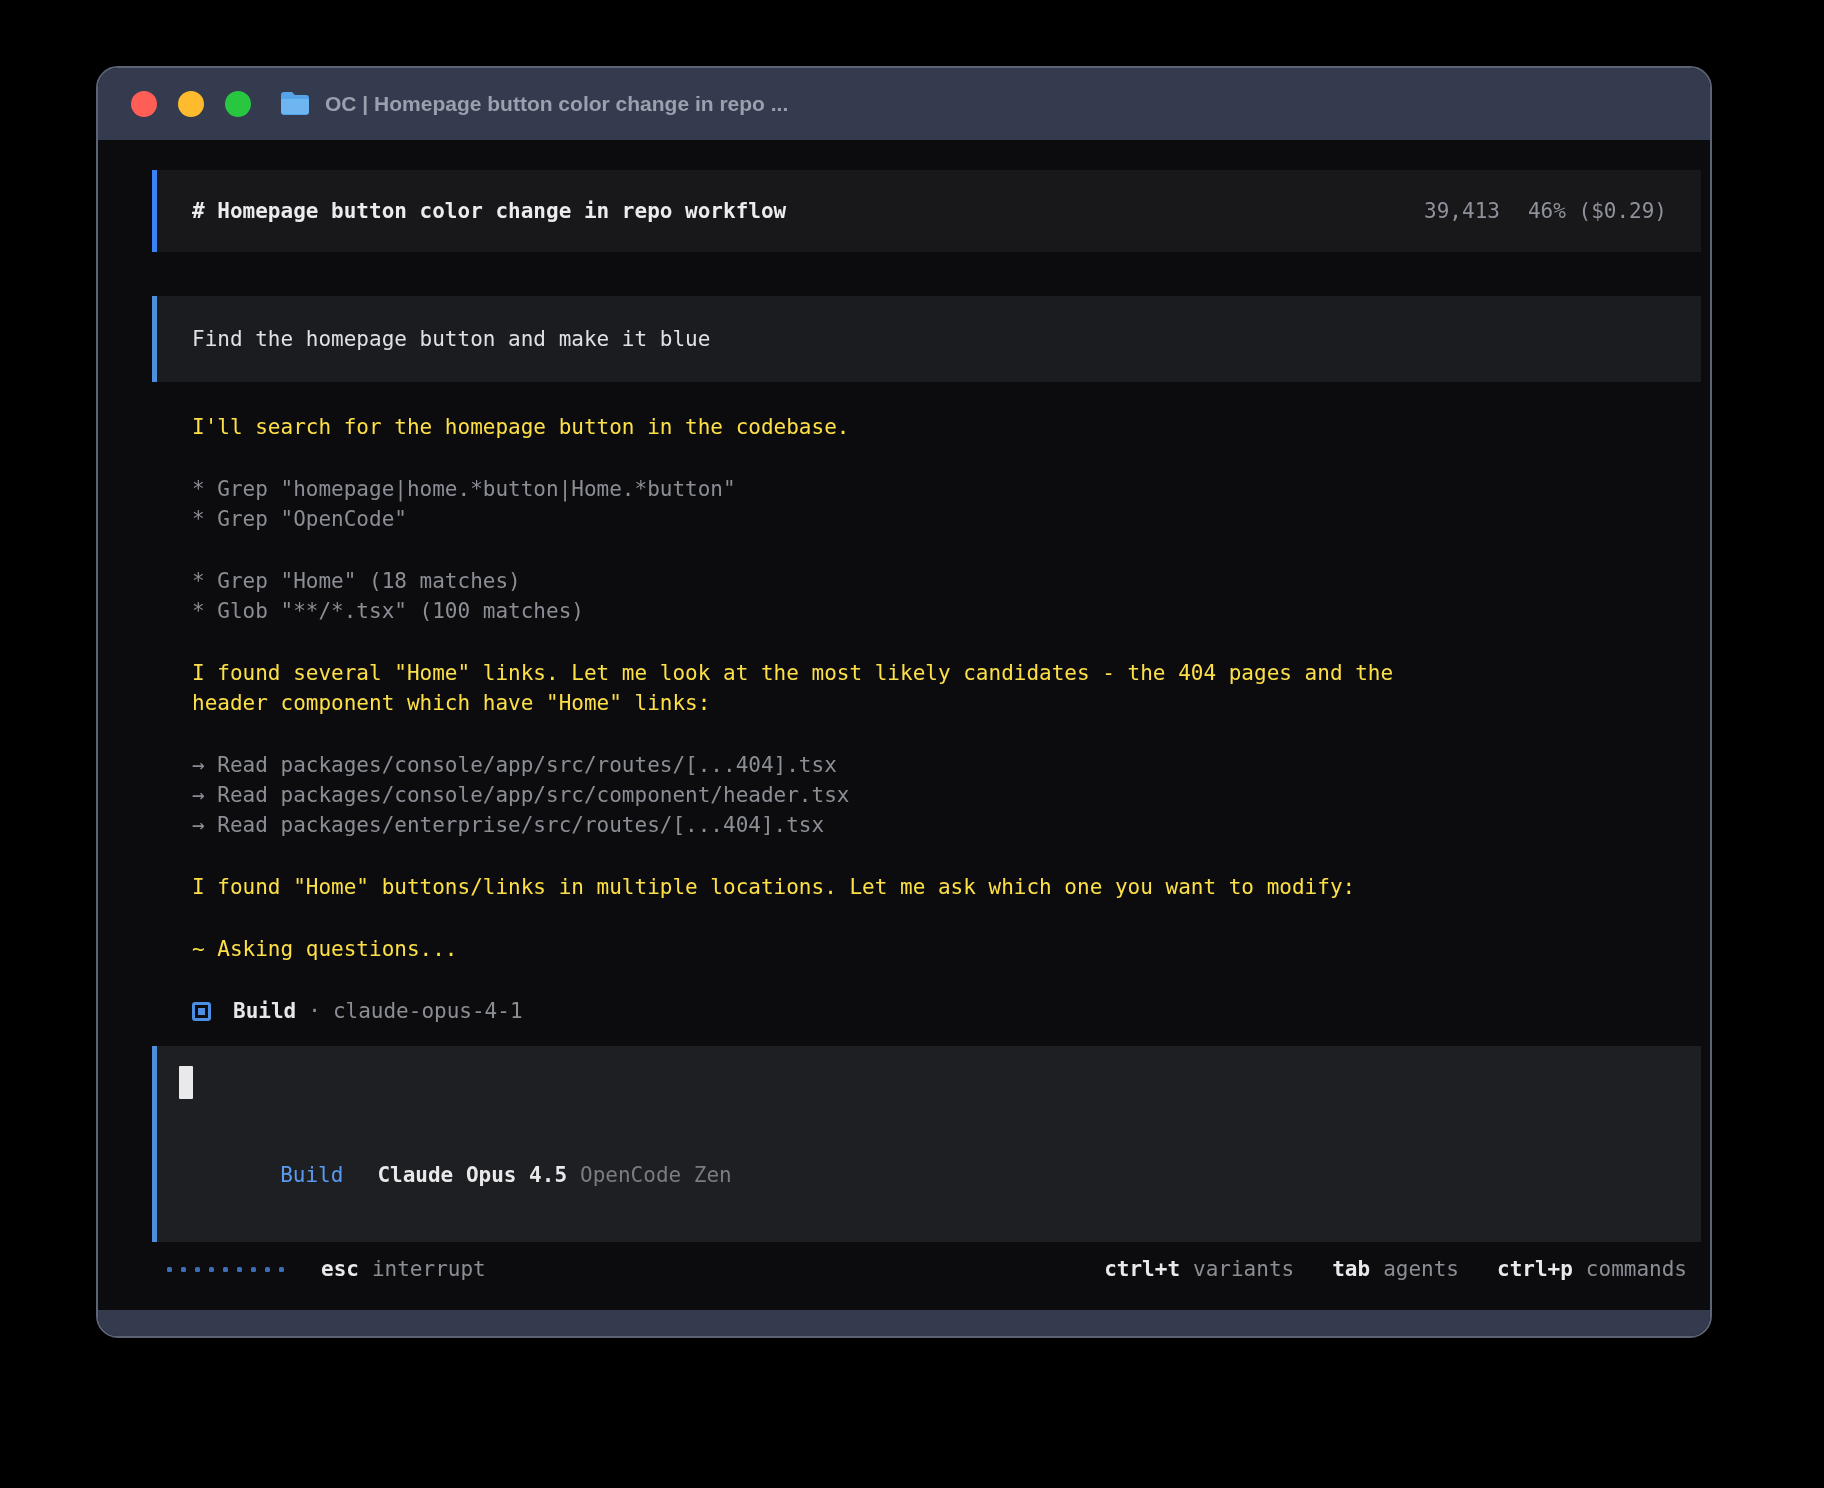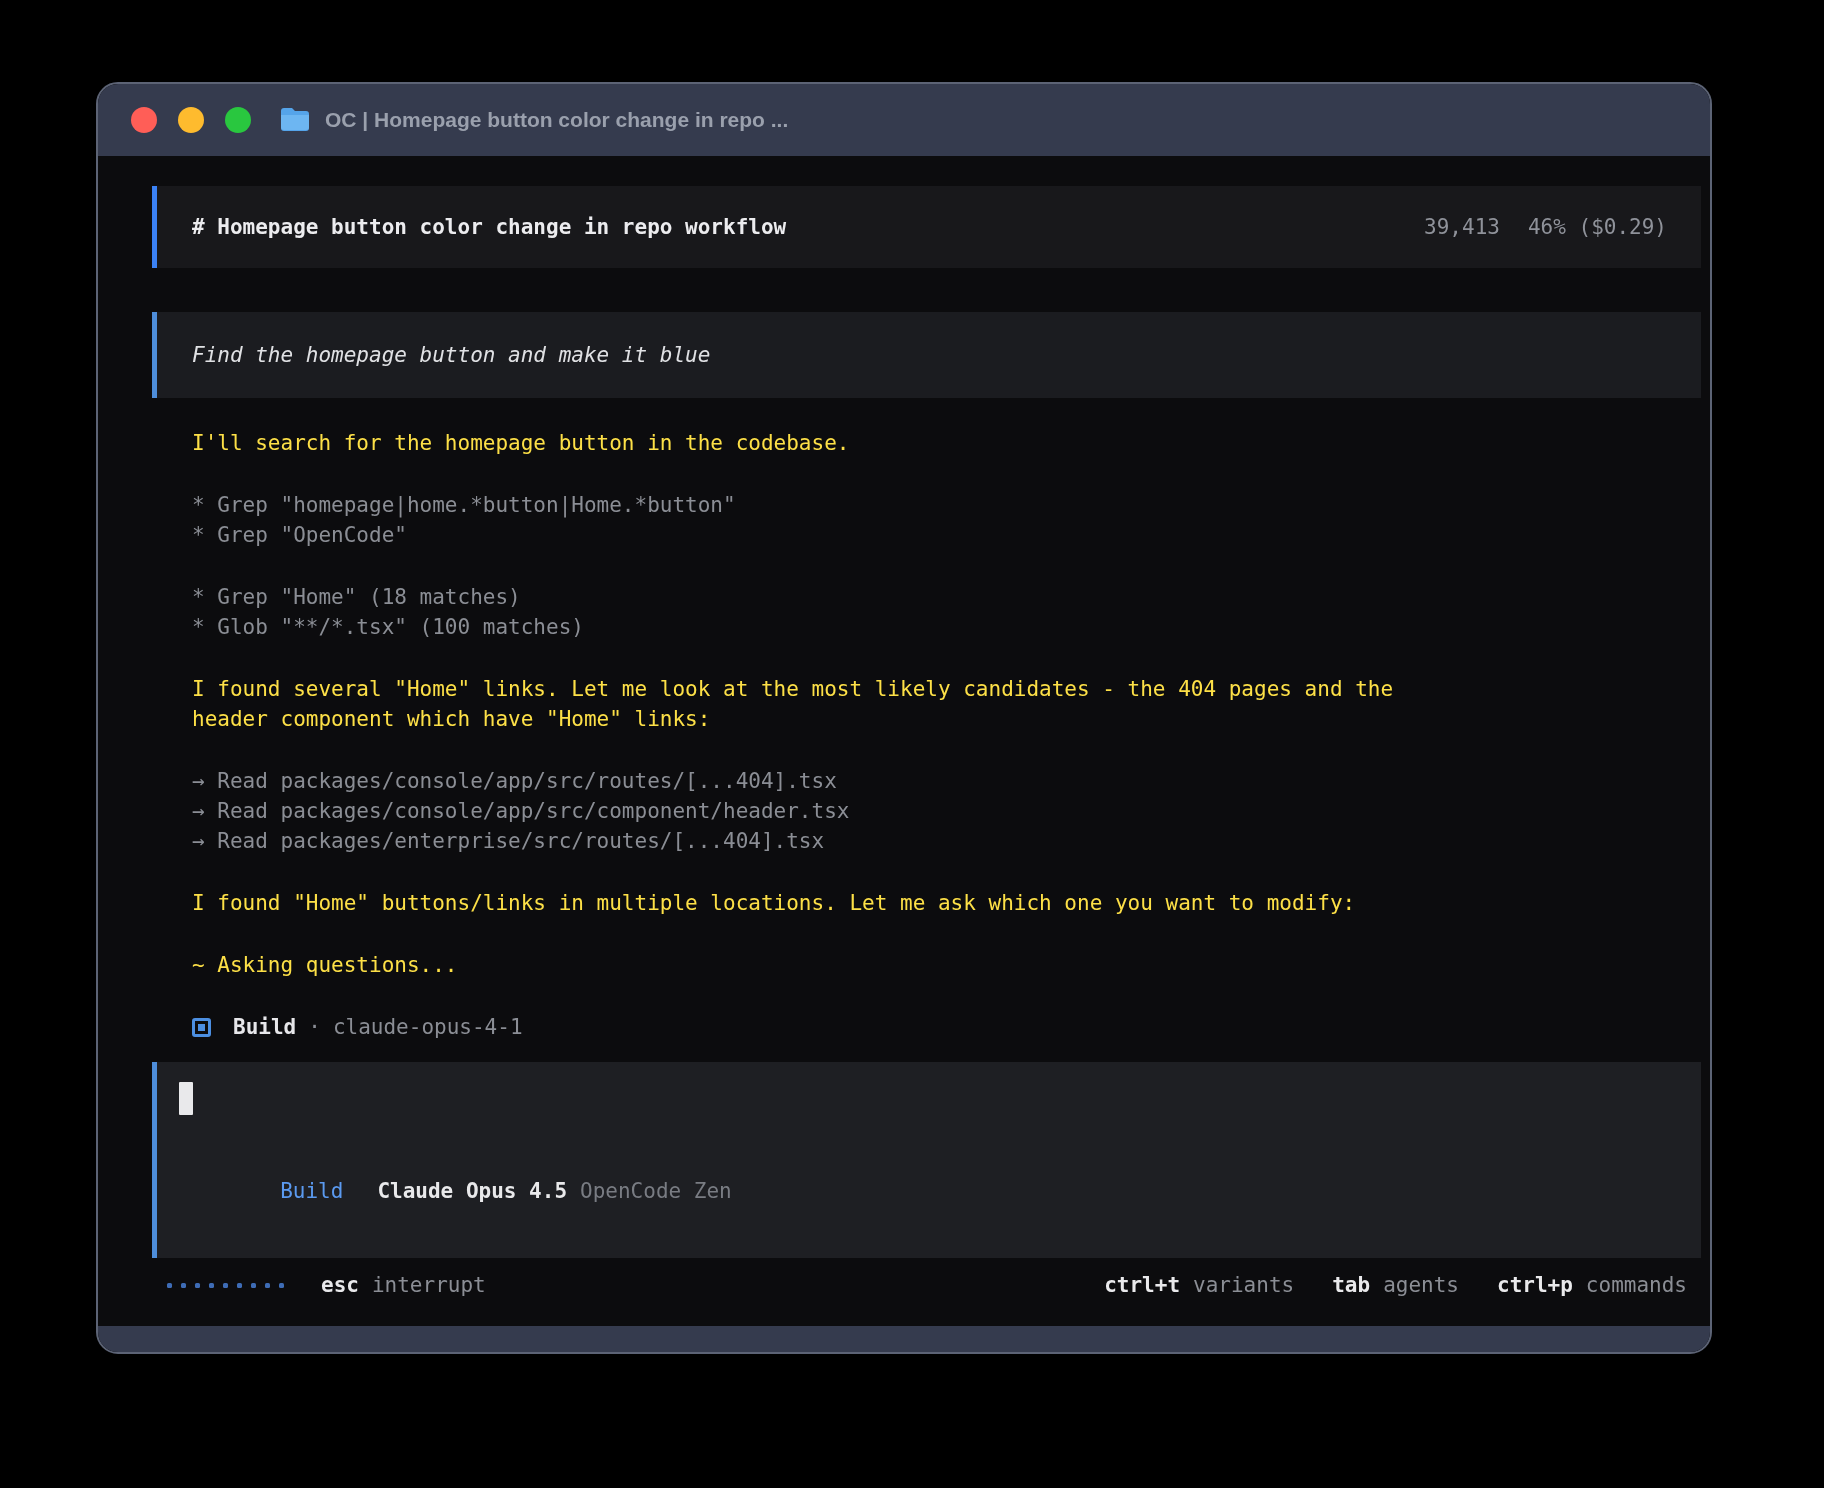--- a/index.html
+++ b/index.html
@@ -1,19 +1,19 @@
 <!DOCTYPE html>
 <html><head>
 <meta charset="utf-8">
 <style>
   * { margin:0; padding:0; box-sizing:border-box; }
   html,body { width:1824px; height:1488px; background:#000000; overflow:hidden;
               font-family:"DejaVu Sans Mono", monospace; }
 
-  .window { position:absolute; left:96px; top:82px; width:1616px; height:1272px;
+  .window { position:absolute; left:96px; top:66px; width:1616px; height:1272px;
             background:#0c0c0e; border:2px solid #5c6375; border-radius:22px;
             overflow:hidden; }
 
   
   .titlebar { height:72px; background:#353b4e; display:flex; align-items:center;
               padding:0 33px; }
   .lights { display:flex; gap:21px; }
   .light { width:26px; height:26px; border-radius:50%; }
   .light.red    { background:#ff5e57; }
   .light.yellow { background:#febb2e; }
@@ -27,21 +27,21 @@
              background:#0c0c0e; padding:30px 9px 0 54px; font-size:21px; }
 
   .hbox { background:#18181b; border-left:5px solid #3b82f6;
           padding:28px 34px 28px 35px; display:flex; justify-content:space-between;
           align-items:center; line-height:26px; }
   .h-title { color:#ececef; font-weight:bold; white-space:pre; }
   .h-stats { color:#8f929a; white-space:pre; }
   .h-stats .tokens { margin-right:28px; }
 
   .ubox { margin-top:44px; background:#1b1c20; border-left:5px solid #4e8edb;
-          padding:30px 35px; color:#e0e1e4; line-height:26px;font-style:italic; }
+          padding:30px 35px; color:#e0e1e4; line-height:26px; }
 
   .para { margin-top:32px; padding-left:40px; line-height:30px; white-space:pre-wrap; }
   .para.text { color:#fde047; }
   .para.tool { color:#8b8e95; }
   #transcript .para:first-child { margin-top:30px; }
 
   .build-row { margin-top:32px; padding-left:40px; height:30px; display:flex;
                align-items:center; color:#e7e7ea; }
   .build-icon { width:19px; height:19px; border:3px solid #4c8fe2; border-radius:3px;
                 margin-right:22px; position:relative; flex:0 0 auto; }

